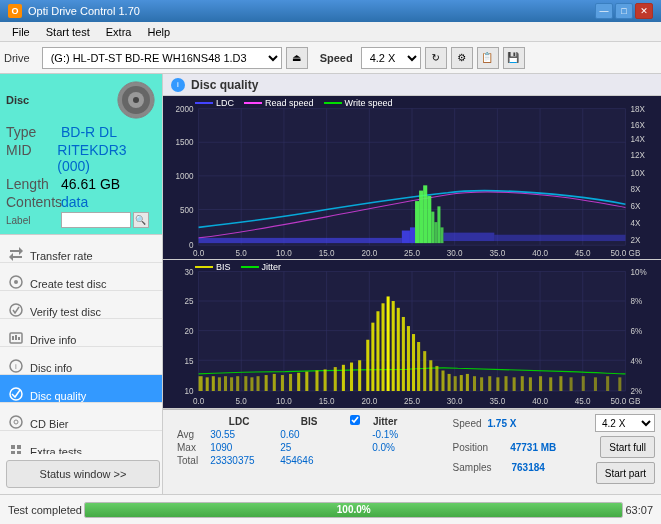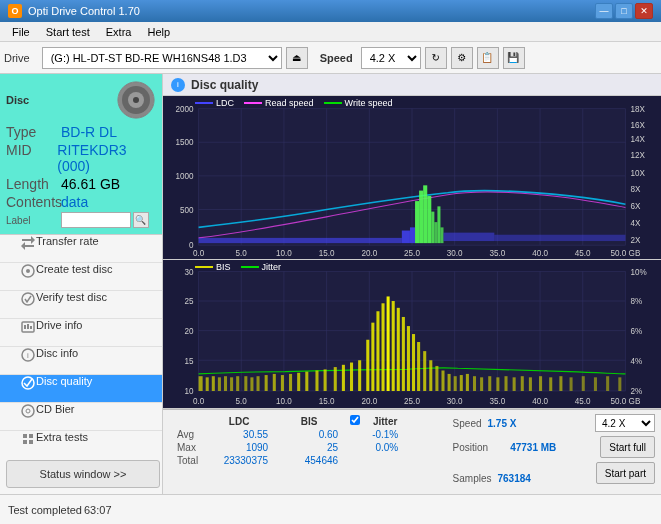--- a/index.html
+++ b/index.html
@@ -39,38 +39,38 @@
     .info-row { display: flex; font-size: 14px; margin-bottom: 2px; color: #333; }
     .info-label { width: 55px; color: #555; }
     .info-value { color: #0066cc; font-weight: normal; }
     .info-value.black { color: #000; }
     .label-row { display: flex; align-items: center; margin-top: 2px; }
     .label-text { width: 55px; font-size: 10px; color: #555; }
     .label-input { width: 70px; height: 16px; border: 1px solid #aaa; background: white; font-size: 10px; }
     .label-btn { width: 16px; height: 16px; background: #e8e8e8; border: 1px solid #aaa; margin-left: 2px; display: flex; align-items: center; justify-content: center; cursor: pointer; font-size: 9px; }
     
     .sidebar-nav { flex: 1; overflow-y: auto; }
-    .nav-item { height: 28px; display: flex; align-items: flex-start; padding: 0 20px; font-size: 11px; cursor: pointer; color: #333; border-bottom: 1px solid #e0e0e0; gap: 0; }
+    .nav-item { height: 28px; display: flex; align-items: flex-end; padding: 0 8px; font-size: 11px; cursor: pointer; color: #333; border-bottom: 1px solid #e0e0e0; gap: 6px; }
     .nav-item.active { background: #3399ff; color: white; }
     .nav-item-icon { width: 16px; height: 16px; display: flex; align-items: center; justify-content: center; }
 
     
     .status-btn { height: 28px; background: #e8e8e8; border-top: 2px solid #ccc; border-right: none; border-left: none; border-bottom: none; font-size: 11px; cursor: pointer; display: flex; align-items: center; justify-content: center; color: #333; margin: 2px; border-radius: 3px; border: 1px solid #bbb; }
 
     
     .content { flex: 1; background: white; display: flex; flex-direction: column; overflow: hidden; }
     
     
     .chart-header { background: #e8e8f0; height: 22px; display: flex; align-items: center; padding: 0 8px; border-bottom: 1px solid #ccc; }
     .chart-title-icon { width: 14px; height: 14px; background: #3399ff; border-radius: 50%; display: flex; align-items: center; justify-content: center; color: white; font-size: 8px; margin-right: 6px; }
     .chart-title { font-size: 12px; font-weight: bold; color: #333; }
     .stats-table { font-size: 10px; border-collapse: collapse; }
     .stats-table td { padding: 1px 6px; }
     .stats-header { font-weight: bold; color: #333; text-align: center; }
-    .stats-value { color: #0066cc; text-align: right; }
+    .stats-value { color: #0066cc; text-align: left; }
     .stats-label { color: #555; }
 
     
     .bottom-panel { height: 30px; display: flex; align-items: center; background: #f5f5f5; border-top: 1px solid #ccc; padding: 0 8px; gap: 2px; }
     .status-text { font-size: 11px; color: #333; flex: 0 0 auto; }
     .progress-bar-container { flex: 1; height: 16px; background: #e0e0e0; border: 1px solid #bbb; border-radius: 2px; overflow: hidden; }
     .progress-bar { height: 100%; background: linear-gradient(to bottom, #66cc66, #44aa44); display: flex; align-items: center; justify-content: center; font-size: 10px; color: white; font-weight: bold; }
     .time-text { font-size: 11px; color: #333; flex: 0 0 auto; }
     .action-btn { height: 22px; background: #e8e8e8; border: 1px solid #aaa; border-radius: 2px; font-size: 10px; cursor: pointer; padding: 0 8px; white-space: nowrap; }
   </style>
@@ -507,29 +507,34 @@
             <span style="color:#0066cc; font-weight:bold; font-size:10px;">1.75 X</span>
             <div style="flex:1;"></div>
             <select style="height:18px; font-size:10px; border:1px solid #aaa; background:white; padding:0 2px; width:60px;"><option>4.2 X</option></select>
           </div>
           <div style="display:flex; align-items:center; gap:22px;">
             <span style="color:#555; font-size:10px;">Position</span>
             <span style="color:#0066cc; font-weight:bold; font-size:10px;">47731 MB</span>
             <div style="flex:1;"></div>
             <button class="action-btn">Start full</button>
           </div>
-          <div style="display:flex; align-items:flex-end; gap:6px;">
+          <div style="display:flex; align-items:flex-start; gap:20px;">
             <span style="color:#555; font-size:10px;">Samples</span>
             <span style="color:#0066cc; font-weight:bold; font-size:10px;">763184</span>
             <div style="flex:1;"></div>
             <button class="action-btn">Start part</button>
           </div>
         </div>
       </div>
 
     </div>
   </div>
 </div>
 
 <div class="bottom-panel">
   <span class="status-text">Test completed</span>
+  <div class="progress-bar-container">
+    <div class="progress-bar" style="width:100%;">
+      <span>100.0%</span>
+    </div>
+  </div>
   <span class="time-text">63:07</span>
 </div>
 
 </body></html>

